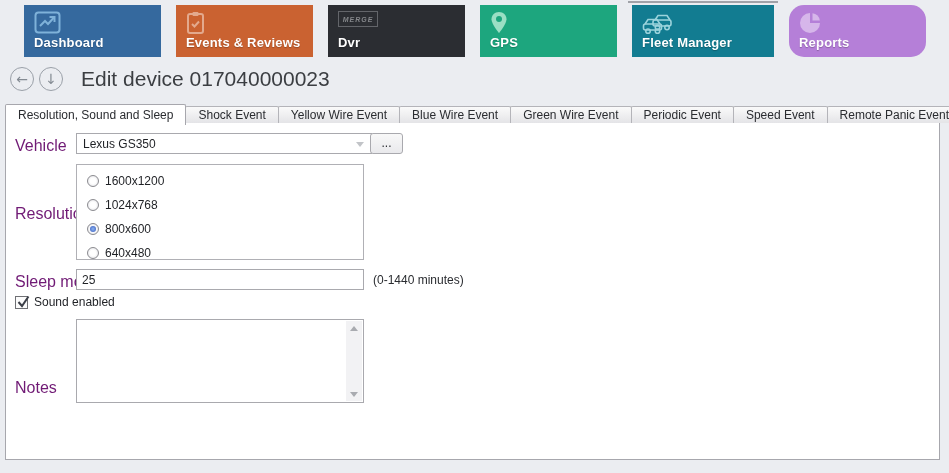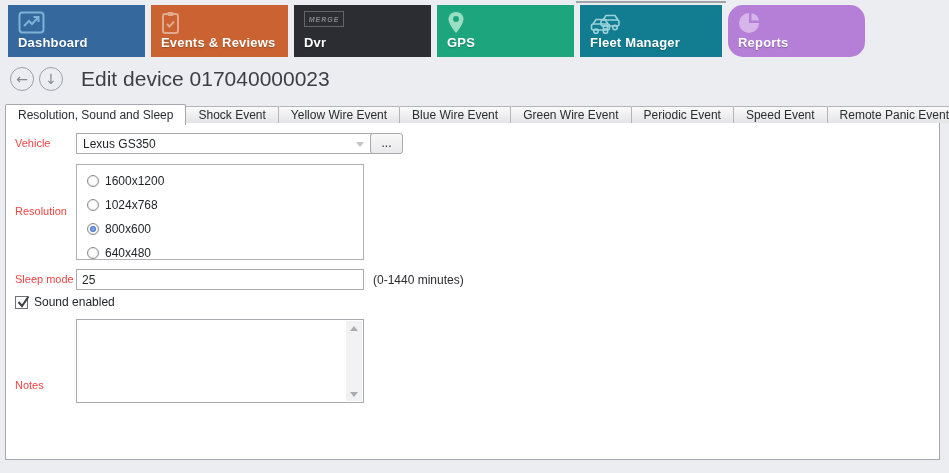--- a/index.html
+++ b/index.html
@@ -5,21 +5,21 @@
   * { box-sizing: border-box; margin: 0; padding: 0; }
   html,body { width: 949px; height: 473px; }
   body {
     background: #ebedf1;
     font-family: "Liberation Sans", sans-serif;
     position: relative;
     overflow: hidden;
   }
 
   
-  .nav-row { position: absolute; top: 5px; left: 8px; display: flex; gap: 6px; }
+  .nav-row { position: absolute; top: 5px; left: 24px; display: flex; gap: 15px; }
   .tile {
     width: 137px; height: 52px; position: relative;
     padding: 6px 0 0 10px; color: #fff; cursor: pointer;
   }
   .tile.wide { width: 142px; }
   .tile .tile-label {
     position: absolute; left: 10px; bottom: 7px;
     font-size: 13px; font-weight: bold; letter-spacing: .2px;
     text-shadow: 0 1px 1px rgba(0,0,0,.25);
   }
@@ -56,21 +56,21 @@
   .tab.active {
     height: 21px; margin-bottom: -2px; background: #ffffff;
     border: 1px solid #a7a7ad; border-bottom: none; z-index: 3; position: relative;
   }
 
   
   .panel {
     position: absolute; top: 122px; left: 5px; width: 935px; height: 338px;
     background: #fff; border: 1px solid #a7a7ad; z-index: 1; font-size: 12px; color: #1f2125;
   }
-  .form-label { position: absolute; font-size: 11px; color: #ef4444; }
+  .form-label { position: absolute; font-size: 16px; color: #701a75; }
 
   .combo {
     position: absolute; left: 70px; top: 10px; width: 296px; height: 21px;
     border: 1px solid #a9a9ae; background: #fff; display: flex; align-items: center;
     padding: 0 6px; cursor: pointer;
   }
   .combo .chevron {
     position: absolute; right: 7px; top: 8px; width: 0; height: 0;
     border-left: 4px solid transparent; border-right: 4px solid transparent;
     border-top: 5px solid #c2c4c8;

